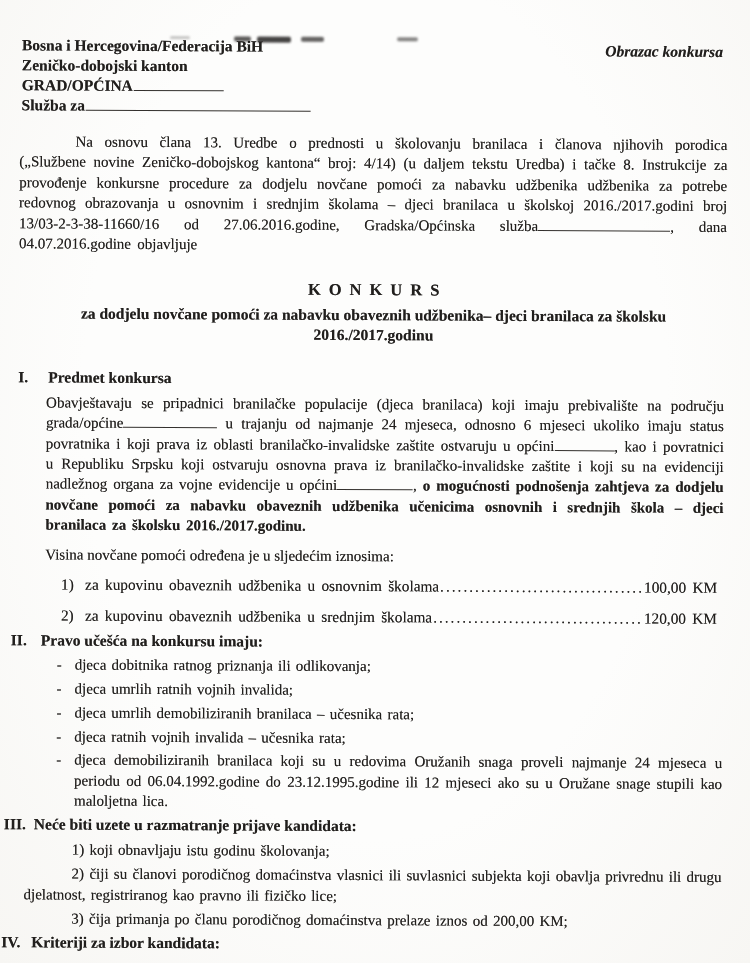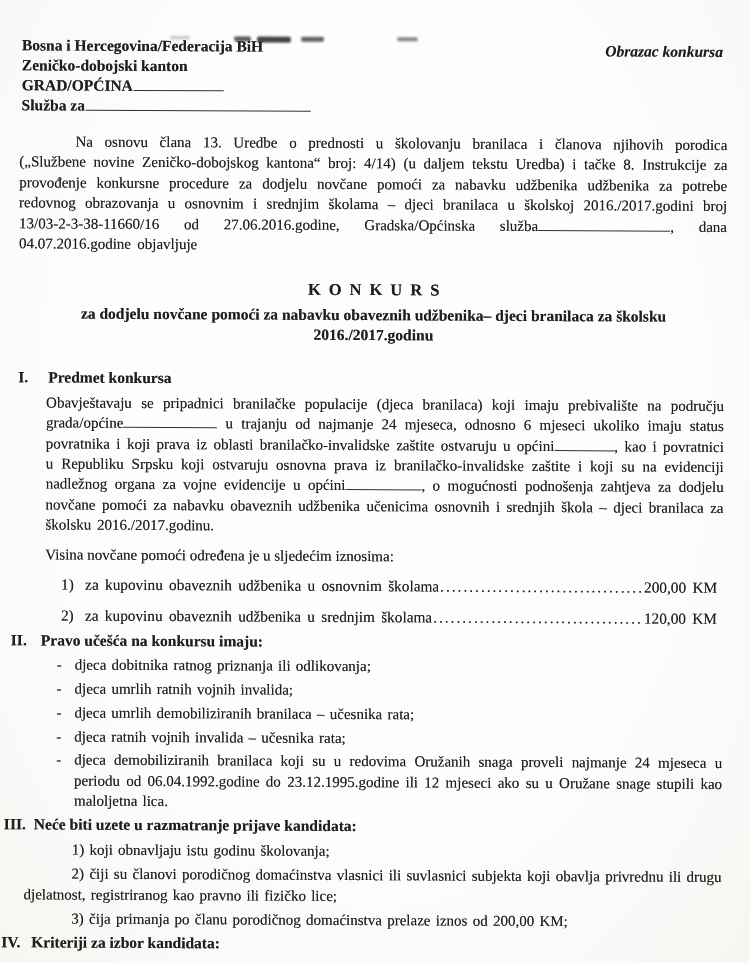--- a/index.html
+++ b/index.html
@@ -64,21 +64,21 @@
   .sec-head .num { flex: 0 0 30px; }
   .sec1 { margin: 25px 24px 0 20px; }
   .sec2 { margin: 5px  24px 0 14px; }
   .sec3 { margin: 3px  24px 0 8px;  }
   .sec4 { margin: 3px  24px 0 6px;  }
   .sec1-body {
     margin: 4px 0 0 28px;
     text-align: justify;
     word-spacing: 2px;
   }
-  .sec1-body .bold { font-weight: normal; }
+  .sec1-body .bold { font-weight: bold; }
   .visina { margin: 9px 0 0 28px; }
   .amt-row {
     display: flex; align-items: baseline;
     margin: 10px 6px 0 44px;
     word-spacing: 2.5px; font-size: 15.3px;
   }
   .amt-row .num  { flex: 0 0 24px; white-space: nowrap; }
   .amt-row .txt  { white-space: nowrap; }
   .amt-row .dots { flex: 1 1 auto; overflow: hidden; white-space: nowrap; letter-spacing: 2px; margin: 0 1px; }
   .amt-row .val  { white-space: nowrap; }
@@ -130,21 +130,21 @@
     <div class="sec-head">
       <span class="num">I.</span>
       <span>Predmet konkursa</span>
     </div>
     <p class="sec1-body"><span>Obavještavaju se pripadnici branilačke populacije (djeca branilaca) koji imaju prebivalište na području grada/općine</span><span class="blank opcine"></span><span> u trajanju od najmanje 24 mjeseca, odnosno 6 mjeseci ukoliko imaju status povratnika i koji prava iz oblasti branilačko-invalidske zaštite ostvaruju u općini</span><span class="blank opcini1"></span><span>, kao i povratnici u Republiku Srpsku koji ostvaruju osnovna prava iz branilačko-invalidske zaštite i koji su na evidenciji nadležnog organa za vojne evidencije u općini</span><span class="blank opcini2"></span><span>, </span><span class="bold">o mogućnosti podnošenja zahtjeva za dodjelu novčane pomoći za nabavku obaveznih udžbenika učenicima osnovnih i srednjih škola – djeci branilaca za školsku 2016./2017.godinu.</span></p>
     <p class="visina">Visina novčane pomoći određena je u  sljedećim iznosima:</p>
     <div class="amt-row">
       <span class="num">1)</span>
       <span class="txt">za kupovinu obaveznih udžbenika u osnovnim školama</span>
       <span class="dots">............................................................</span>
-      <span class="val">200,00 KM</span>
+      <span class="val">100,00 KM</span>
     </div>
     <div class="amt-row">
       <span class="num">2)</span>
       <span class="txt">za kupovinu obaveznih udžbenika u srednjim školama</span>
       <span class="dots">............................................................</span>
       <span class="val">120,00 KM</span>
     </div>
   </div>
 
   <div class="sec2">

